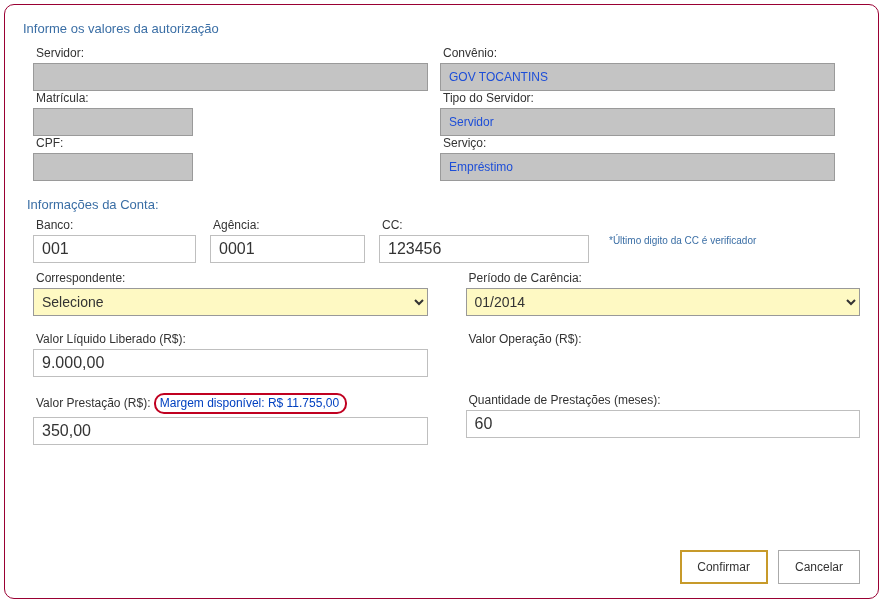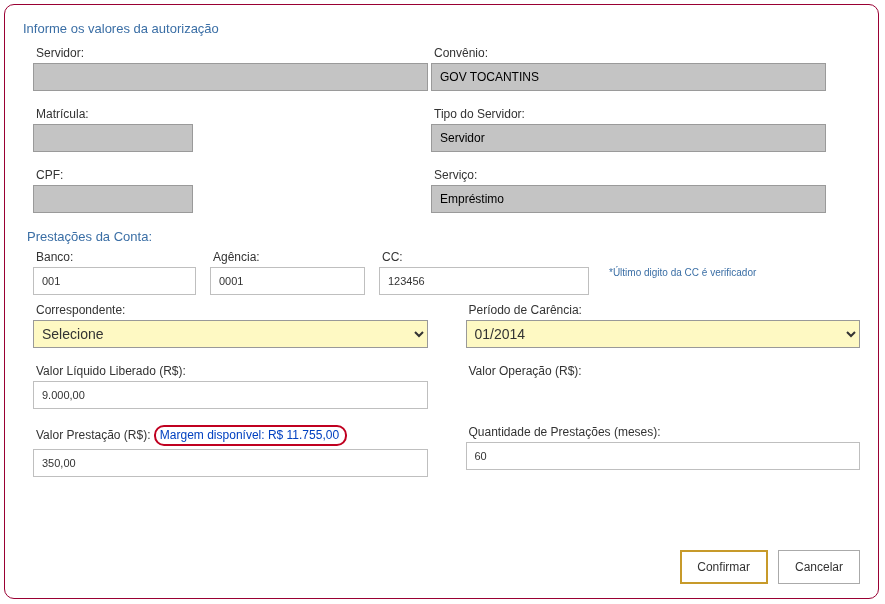--- a/index.html
+++ b/index.html
@@ -24,53 +24,53 @@
     font-size: 13px;
     margin-bottom: 10px;
   }
   .sub-title {
     color: #3a6ea5;
     font-size: 13px;
     margin: 16px 0 6px 4px;
   }
   .row {
     display: flex;
-    gap: 3px;
-    margin-bottom: 16px;
+    gap: 12px;
+    margin-bottom: 0;
   }
   .col-half { width: 395px; }
   .col-banco { width: 163px; }
   .col-agencia { width: 155px; }
   .col-cc { width: 210px; }
   .field-label {
     font-size: 12px;
     color: #333;
     margin-bottom: 3px;
     display: block;
     padding-left: 3px;
   }
   .ro-box {
     background: #c4c4c4;
     border: 1px solid #9a9a9a;
     height: 28px;
     line-height: 26px;
     padding: 0 8px;
-    color: #000000;
+    color: #1d4ed8;
     width: 100%;
   }
   .inp {
     background: #fff;
     border: 1px solid #bfbfbf;
     height: 28px;
     line-height: 26px;
     padding: 0 8px;
     color: #333;
     width: 100%;
     font-family: inherit;
-    font-size: 11px;
+    font-size: 16px;
   }
   .sel {
     background: #fef9c3;
     border: 1px solid #999;
     height: 28px;
     padding: 0 4px;
     color: #333;
     width: 100%;
     font-family: inherit;
     font-size: 14px;
@@ -151,21 +151,21 @@
         <span class="field-label">CPF:</span>
         <div class="ro-box" style="width:160px"></div>
       </div>
       <div class="col-half">
         <span class="field-label">Serviço:</span>
         <div class="ro-box">Empréstimo</div>
       </div>
     </div>
   </div>
 
-  <div class="sub-title">Prestações da Conta:</div>
+  <div class="sub-title">Informações da Conta:</div>
 
   <div class="acct-row">
     <div class="col-banco">
       <span class="field-label">Banco:</span>
       <input class="inp" value="001" style="">
     </div>
     <div class="col-agencia">
       <span class="field-label">Agência:</span>
       <input class="inp" value="0001" style="">
     </div>

